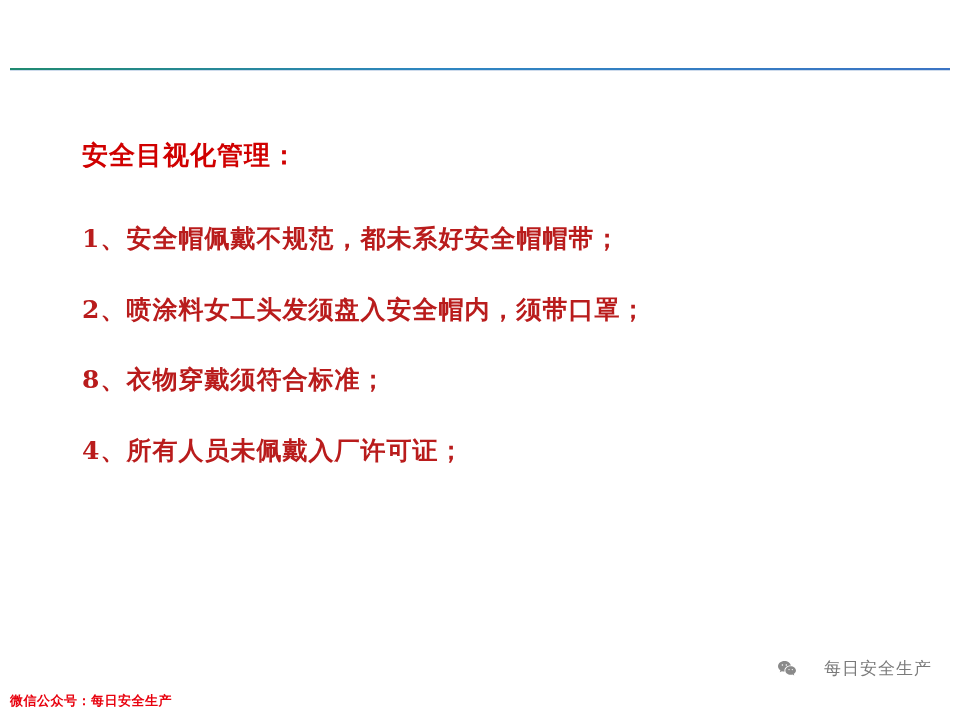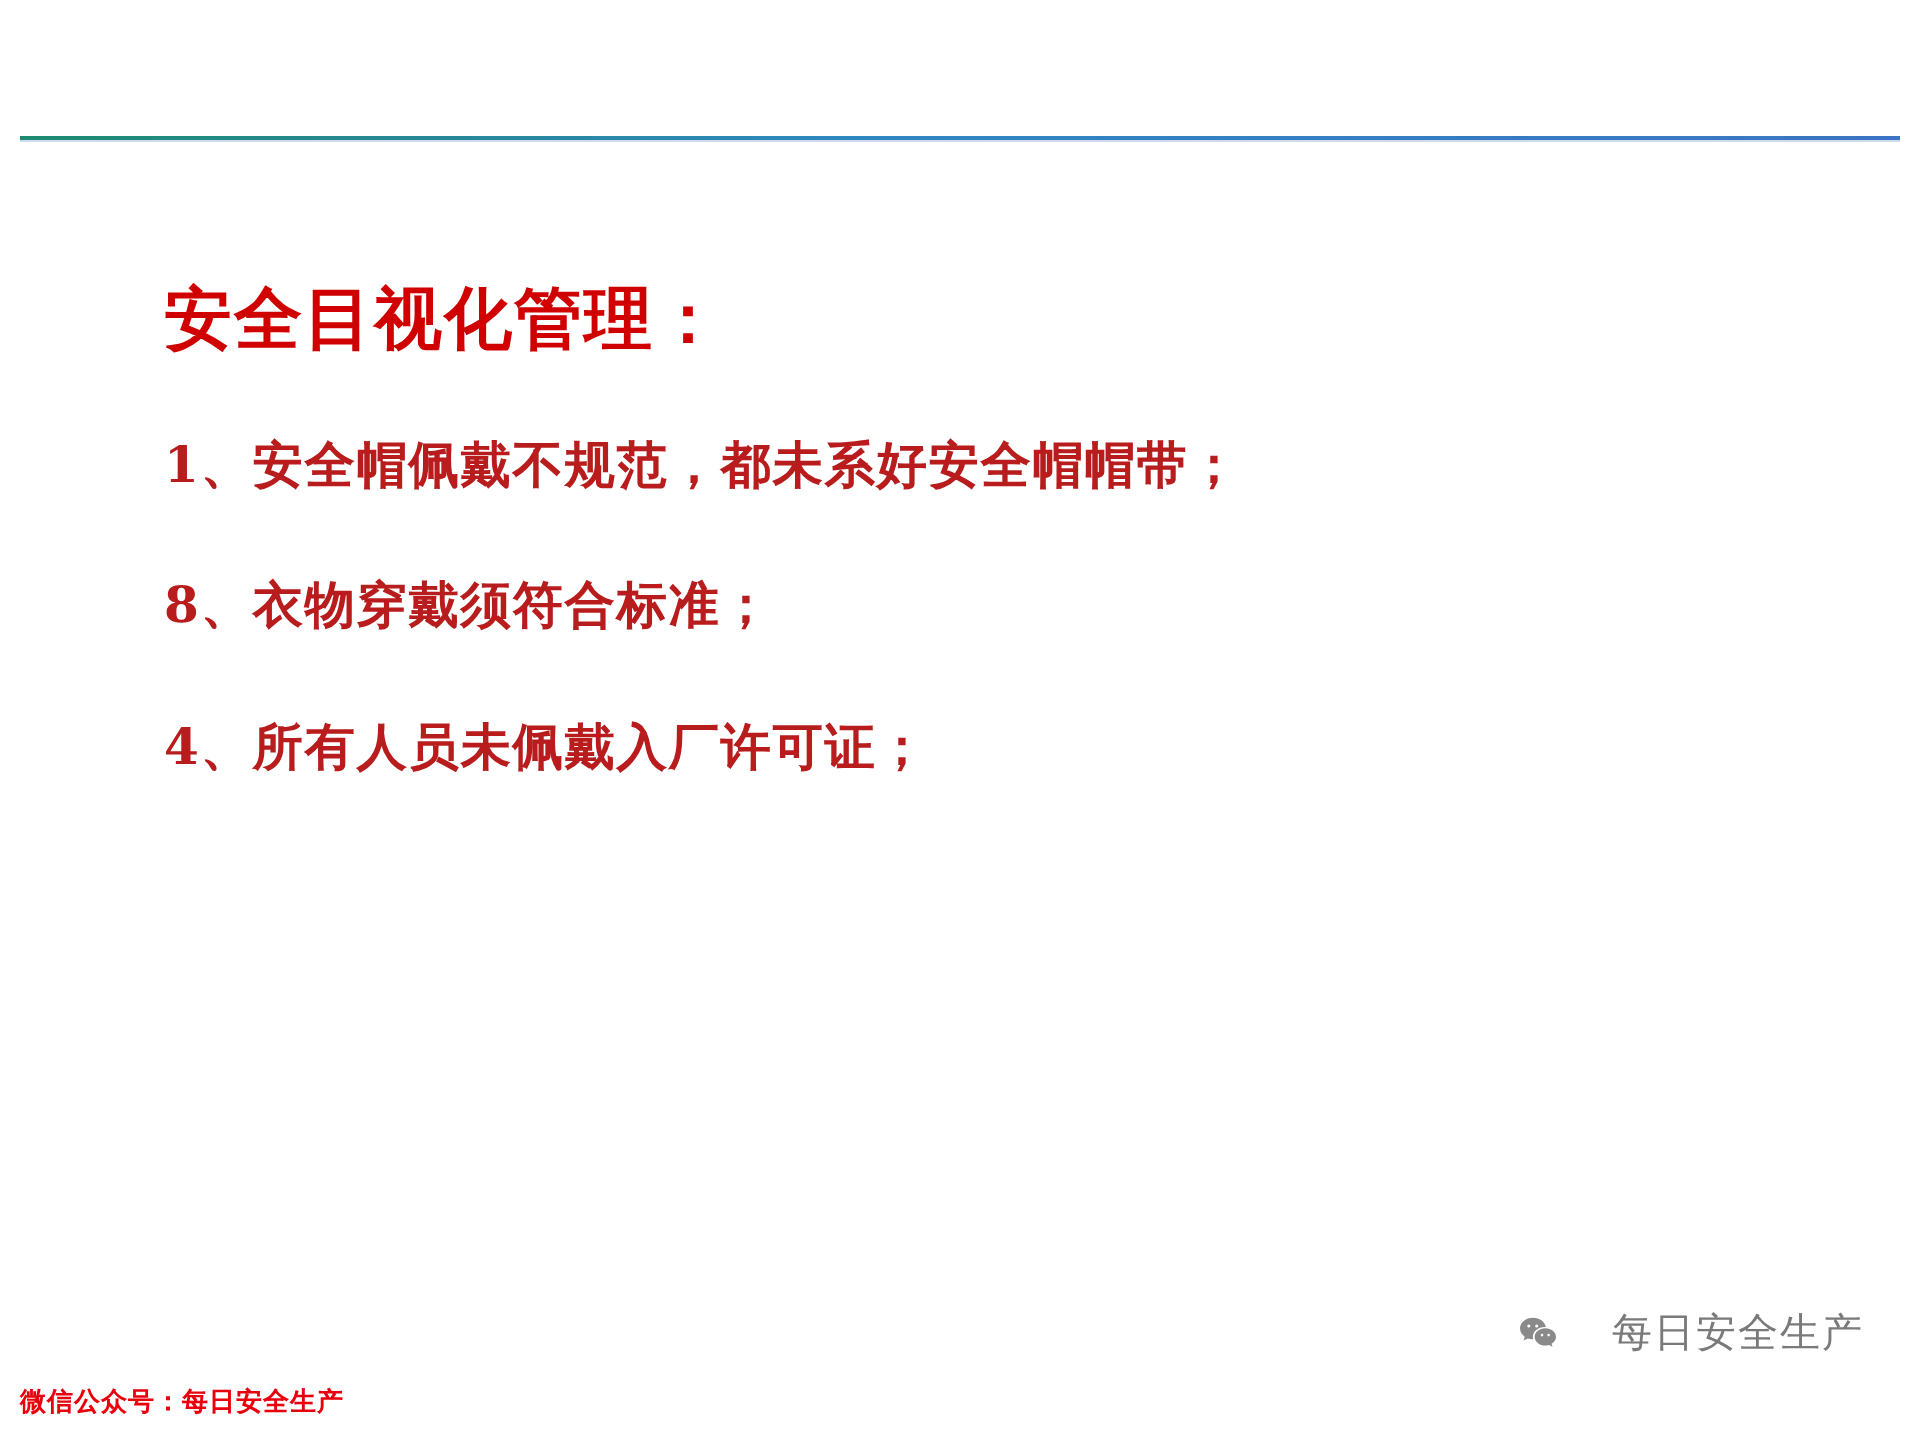--- a/index.html
+++ b/index.html
@@ -41,23 +41,23 @@
   .content {
     position: absolute;
     left: 82px;
     top: 140px;
     width: 800px;
   }
   .heading {
     color: #d00000;
     font-family: "DejaVu Sans", "Liberation Sans", sans-serif;
     font-weight: bold;
-    font-size: 34px;
+    font-size: 26px;
     letter-spacing: 1px;
-    margin: 0 0 36px 0;
+    margin: 0 0 52px 0;
     line-height: 1.2;
   }
   .item {
     color: #b91c1c;
     font-family: "DejaVu Serif", "Liberation Serif", serif;
     font-size: 25px;
     font-weight: 700;
     letter-spacing: 1px;
     margin: 0 0 38px 0;
     line-height: 1.3;
@@ -80,21 +80,21 @@
   
   .wm-right {
     position: absolute;
     right: 28px;
     bottom: 40px;
     display: flex;
     align-items: center;
     gap: 26px;
     color: #7a7a7a;
     font-family: "DejaVu Sans", "Liberation Sans", sans-serif;
-    font-size: 20px;
+    font-size: 17px;
     letter-spacing: 1px;
     white-space: nowrap;
   }
   .wechat-icon {
     width: 22px;
     height: 22px;
     display: block;
   }
   
   .edge-tint {
@@ -112,20 +112,21 @@
 <div class="slide">
 
   <div class="edge-tint"></div>
 
   <div class="top-rule"></div>
   <div class="top-rule-shadow"></div>
 
   <div class="content">
     <p class="heading">安全目视化管理：</p>
     <p class="item">1、安全帽佩戴不规范，都未系好安全帽帽带；</p>
+    <p class="item">2、喷涂料女工头发须盘入安全帽内，须带口罩；</p>
     <p class="item">8、衣物穿戴须符合标准；</p>
     <p class="item">4、所有人员未佩戴入厂许可证；</p>
   </div>
 
   <div class="wm-left">微信公众号：每日安全生产</div>
 
   <div class="wm-right">
     <span>
       <svg class="wechat-icon" viewBox="0 0 24 24" xmlns="http://www.w3.org/2000/svg" aria-hidden="true">
         <path d="M9.2 3.2C5.3 3.2 2.2 5.8 2.2 9c0 1.8 1 3.4 2.6 4.5l-.7 2.1 2.4-1.2c.8.2 1.6.4 2.4.4h.5c-.1-.4-.2-.8-.2-1.2 0-3 2.9-5.4 6.5-5.4h.6C15.7 5.3 12.8 3.2 9.2 3.2z" fill="#8a8a8a"></path>

